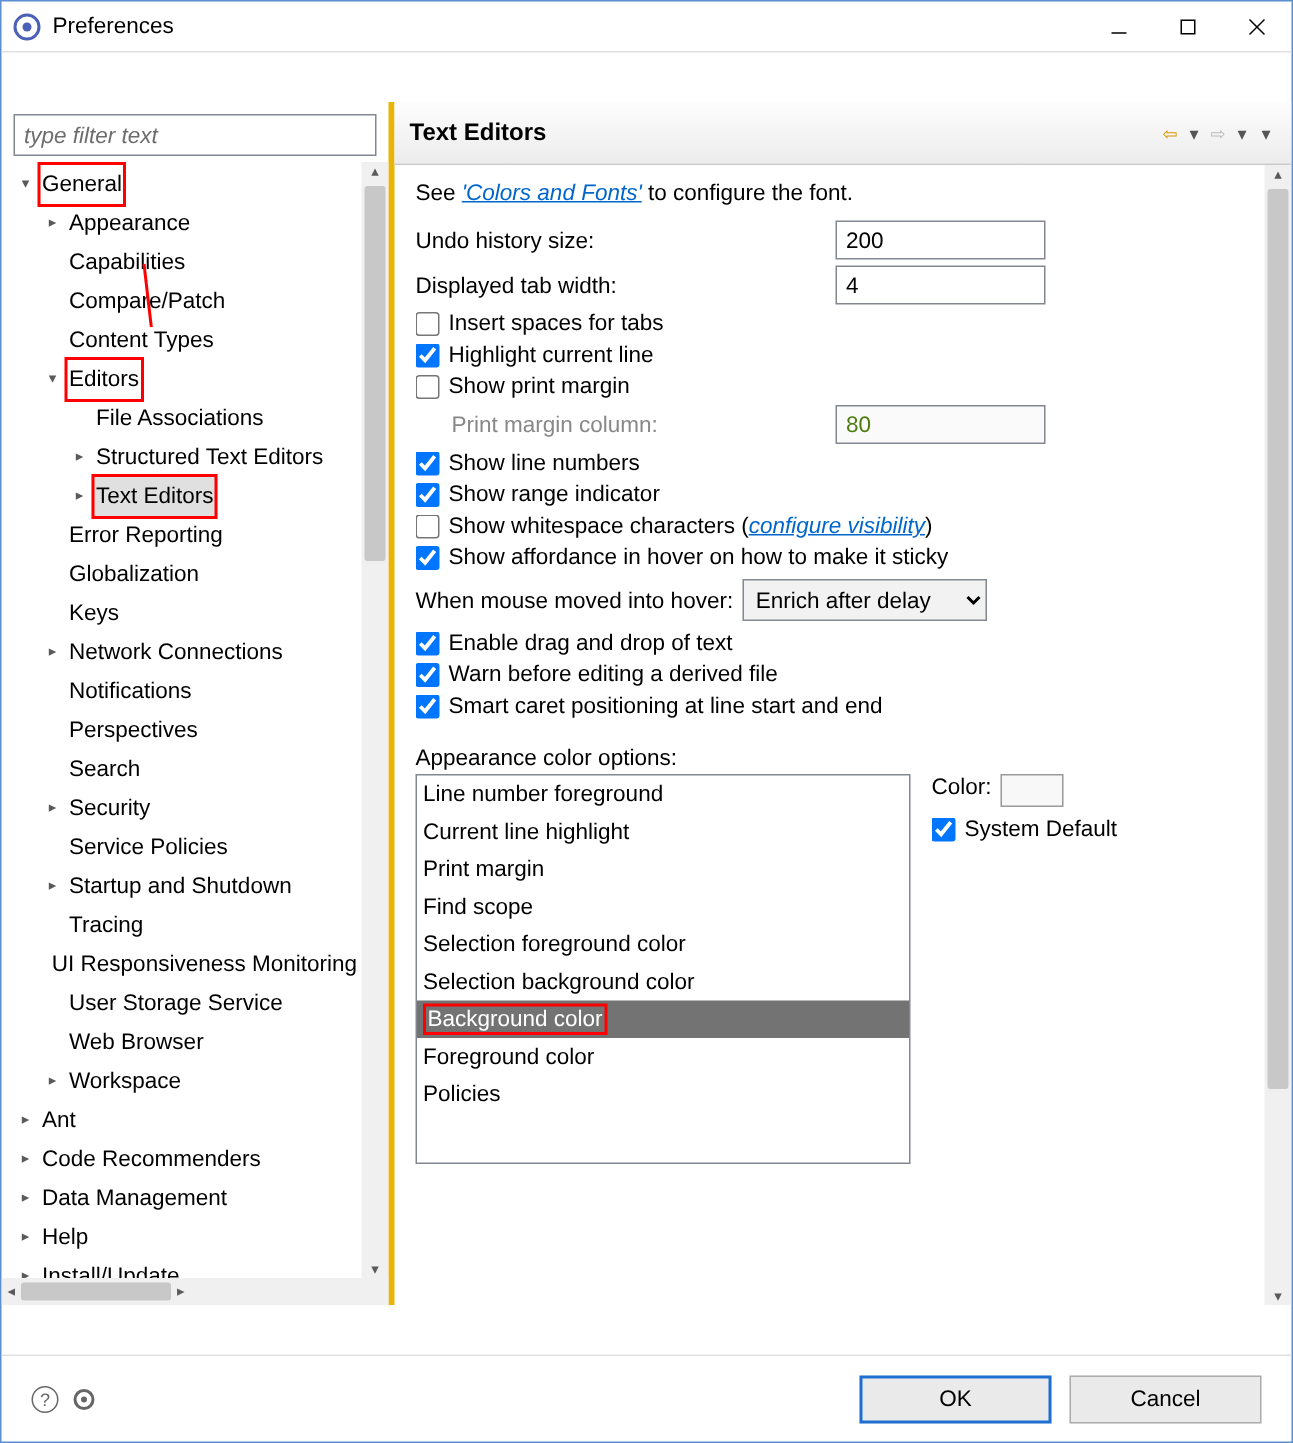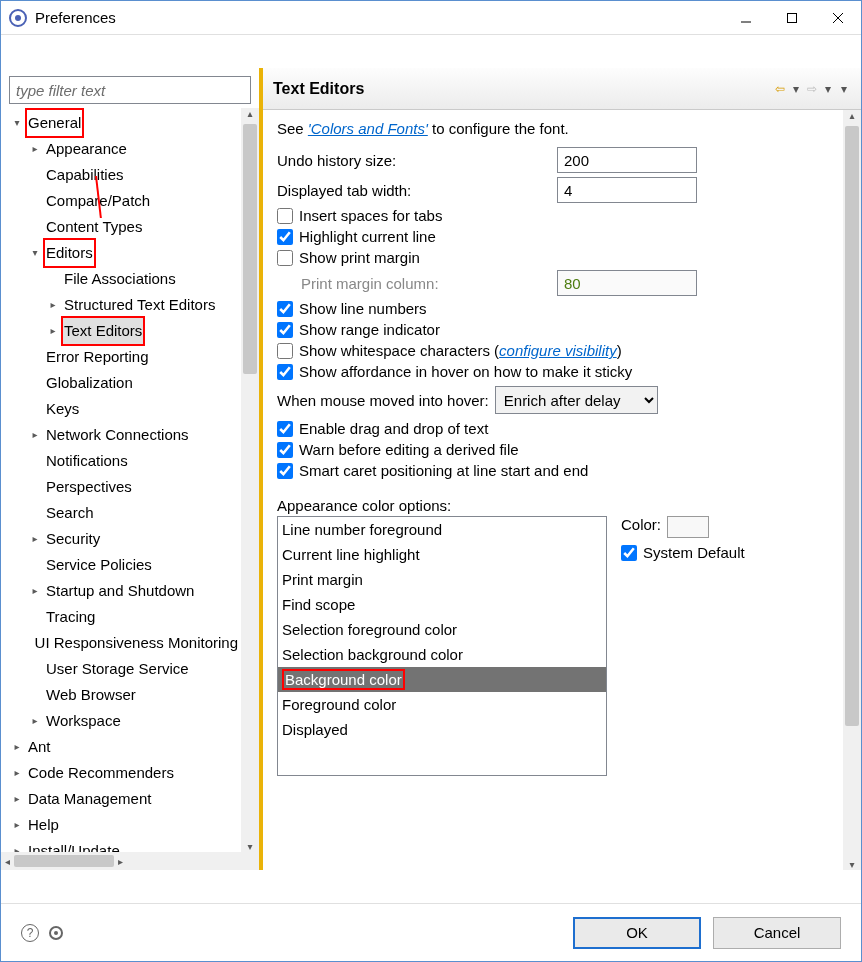--- a/index.html
+++ b/index.html
@@ -328,21 +328,21 @@
           <div class="appwrap">
             <div class="applist" id="applist">
                 <div class="item">Line number foreground</div>
                 <div class="item">Current line highlight</div>
                 <div class="item">Print margin</div>
                 <div class="item">Find scope</div>
                 <div class="item">Selection foreground color</div>
                 <div class="item">Selection background color</div>
                 <div class="item sel"><span class="lbl">Background color</span></div>
                 <div class="item">Foreground color</div>
-                <div class="item">Displayed</div>
+                <div class="item">Policies</div>
               </div>
             <div class="appside">
               <div class="colorrow">
                 <span>Color:</span>
                 <div class="swatch"></div>
               </div>
               <label class="chk">
                   <input type="checkbox" checked="" style="">
                   <span>System Default</span>
                 </label>

